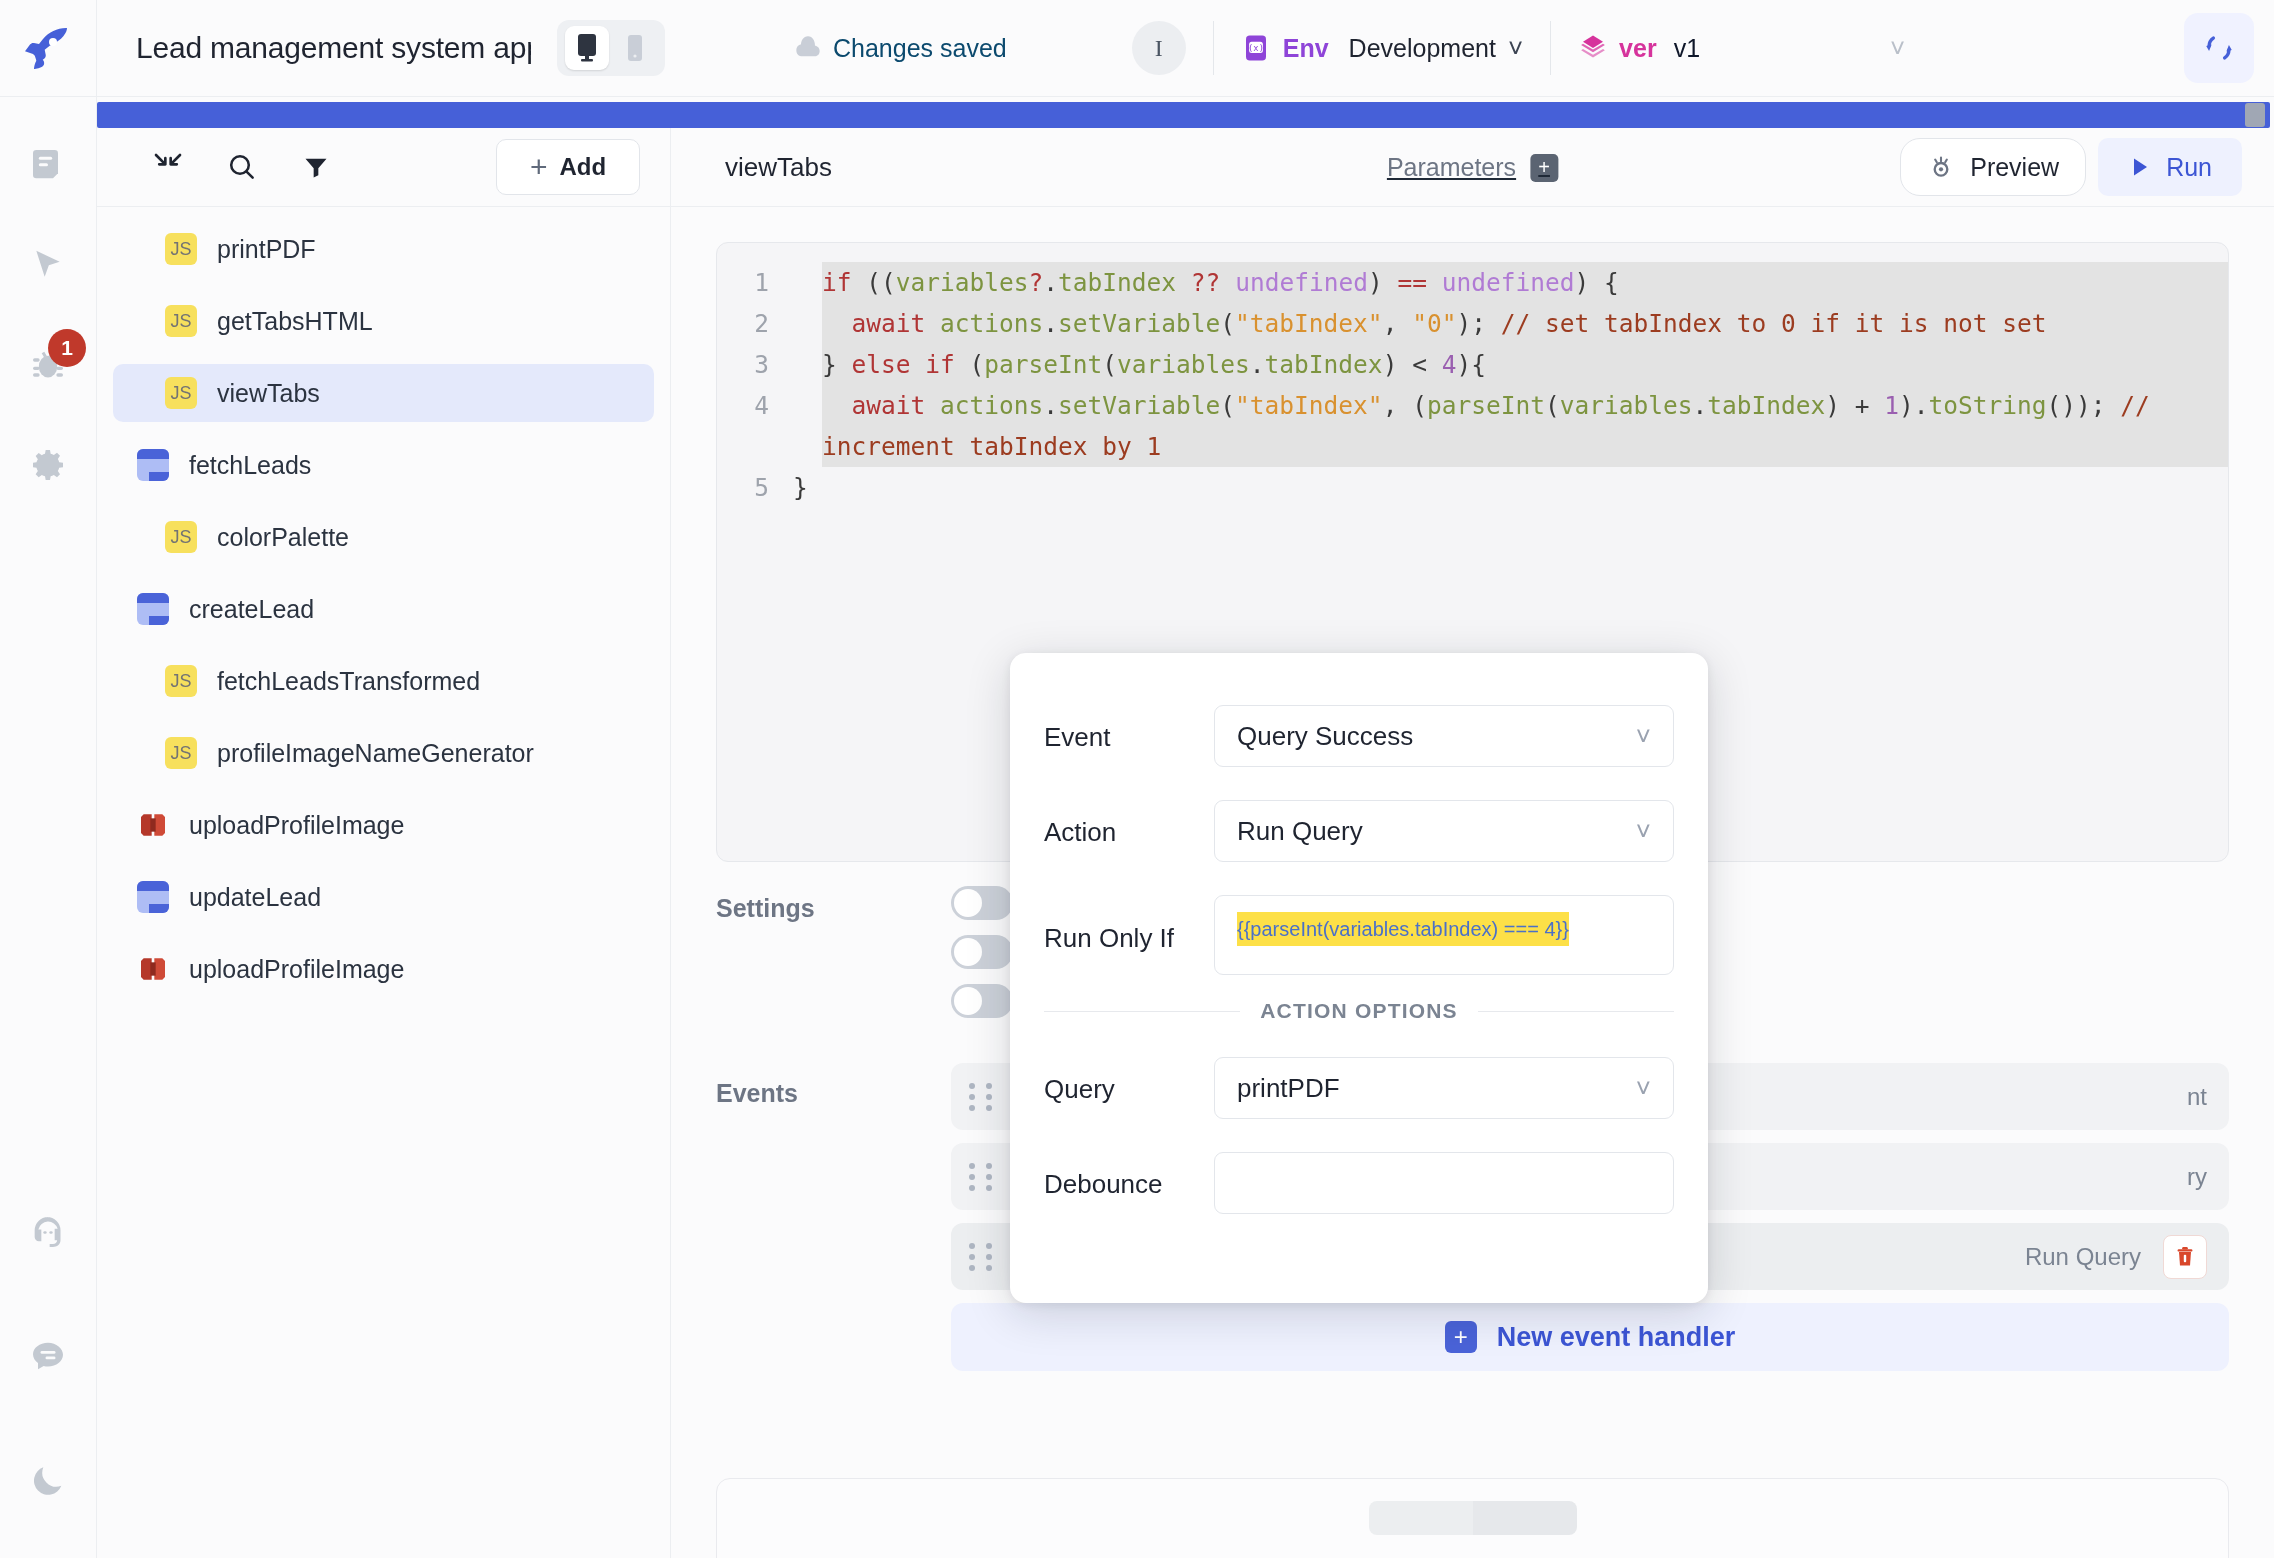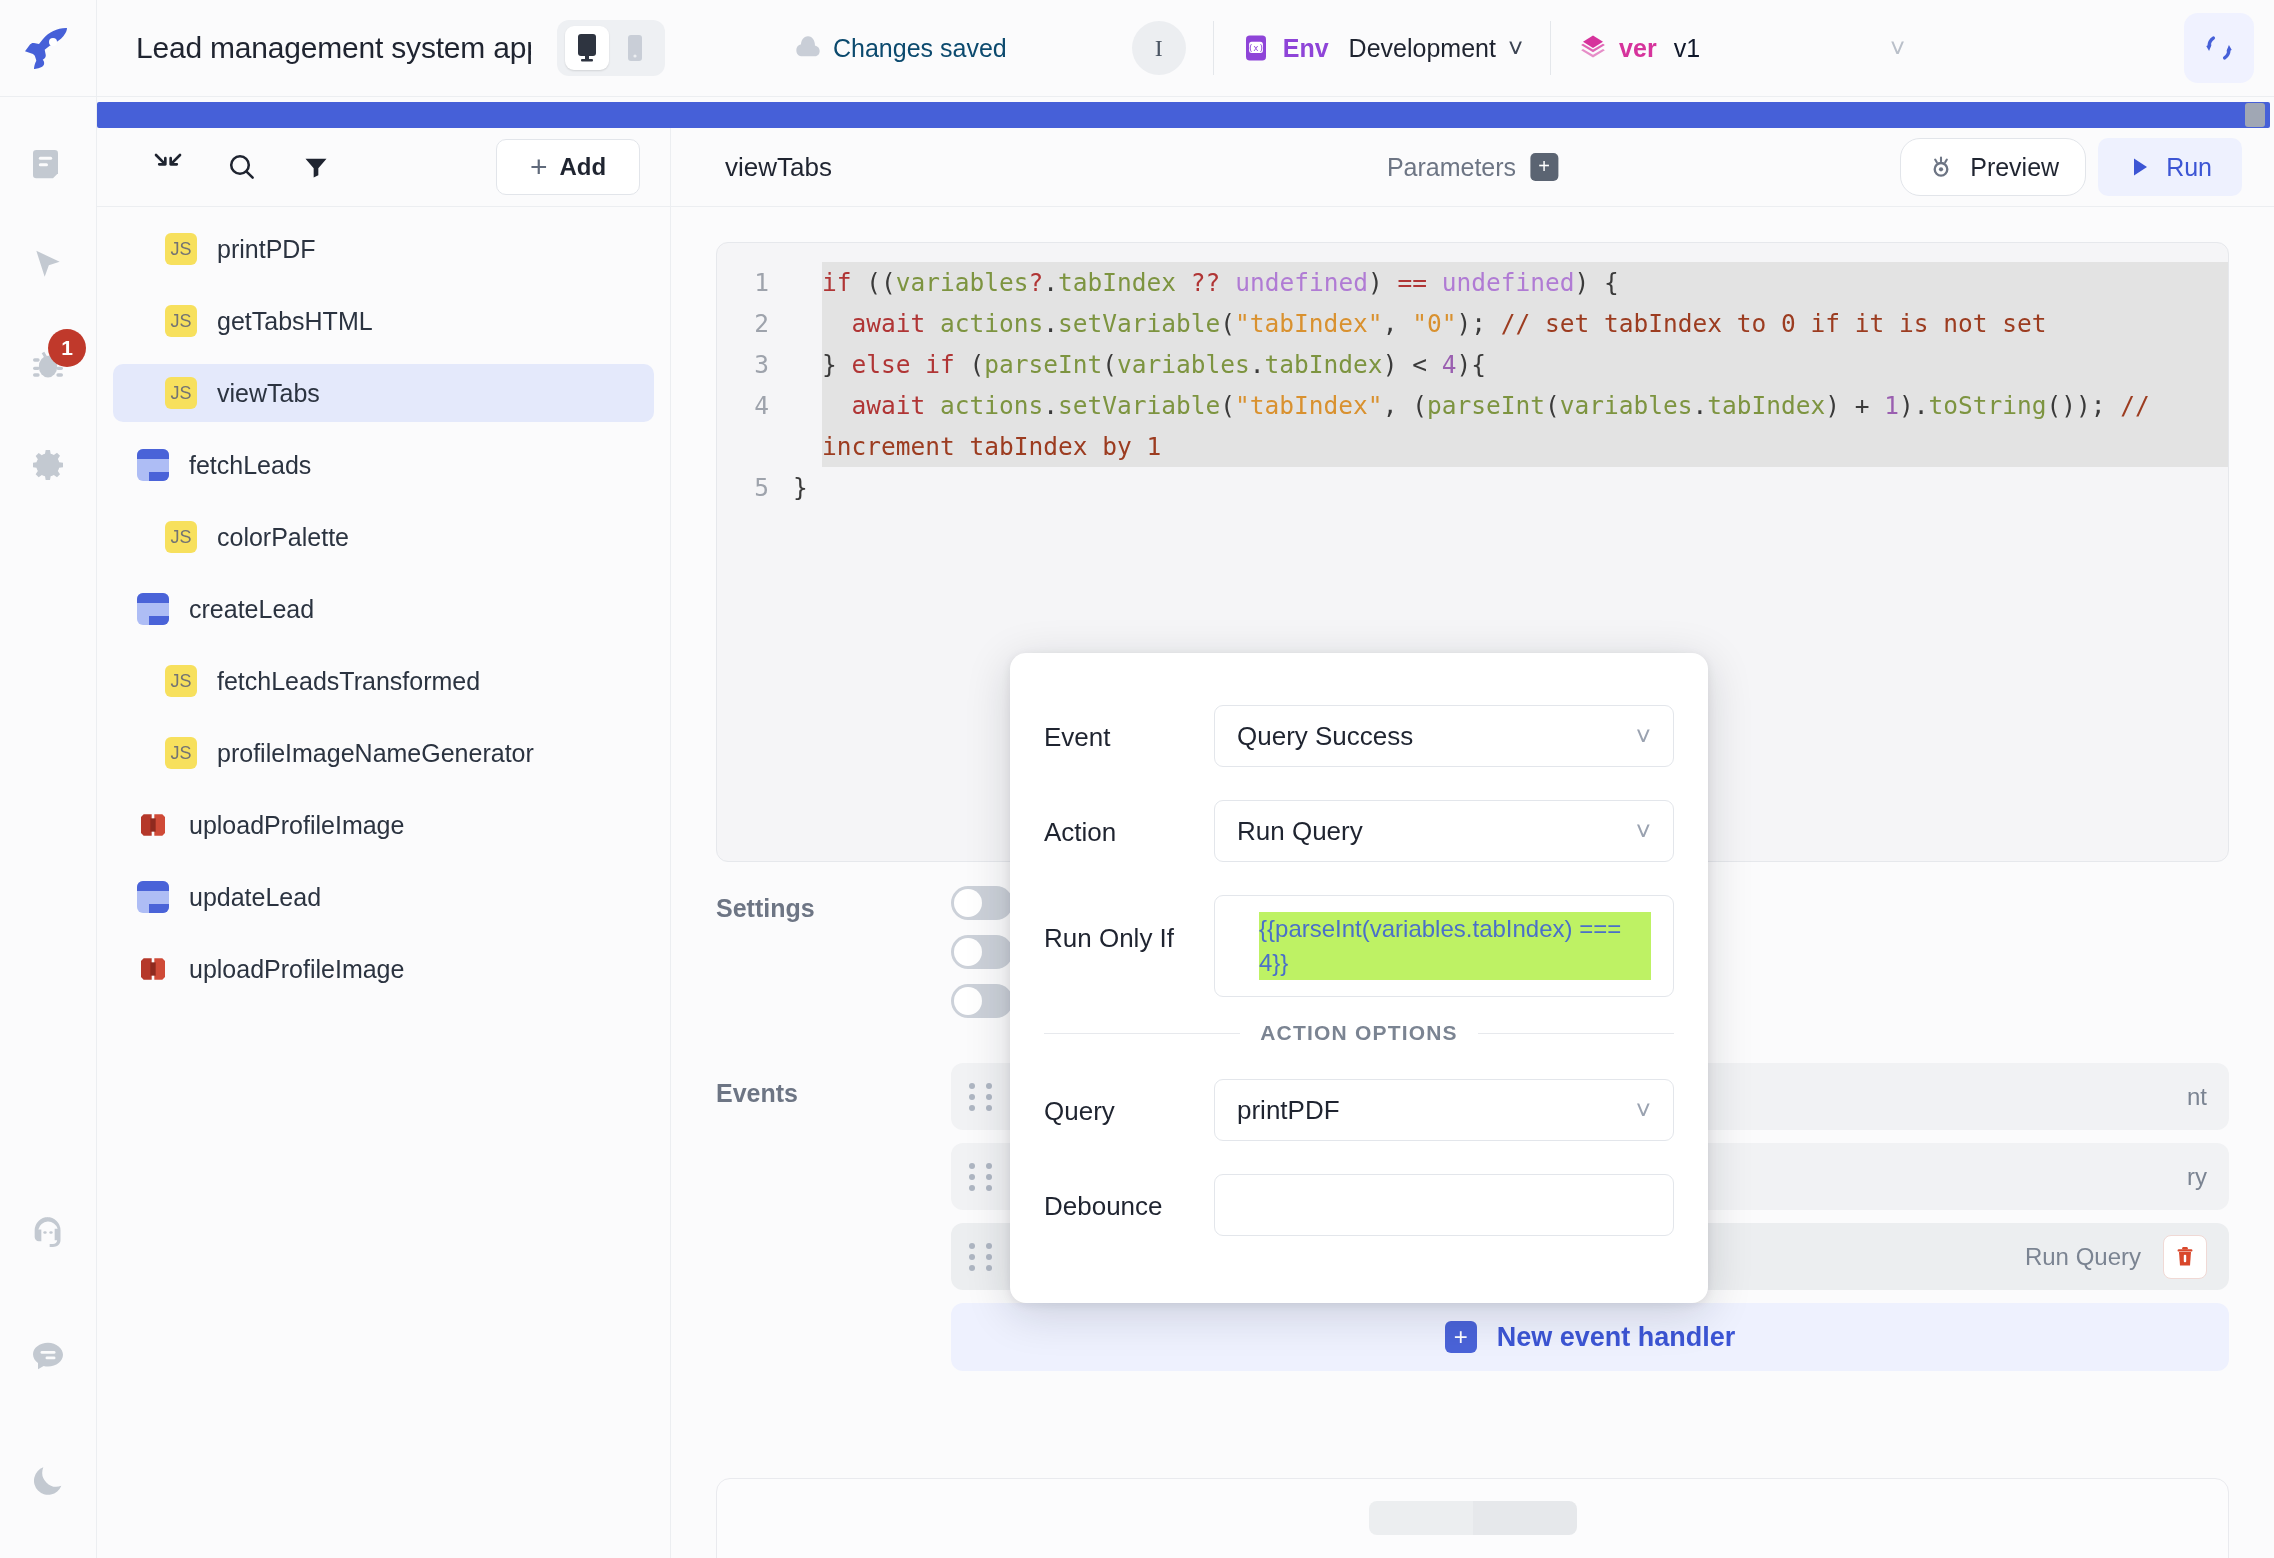--- a/index.html
+++ b/index.html
@@ -154,21 +154,21 @@
     background: #fbfbfc; overflow: hidden;
   }
   .main-toolbar {
     height: 79px; display: flex; align-items: center;
     padding: 0 32px 0 54px; border-bottom: 1px solid #eceef1;
     position: relative;
   }
   .query-name { font-size: 26px; color: #1f2430; }
   .params {
     position: absolute; left: 50%; transform: translateX(-50%);
-    display: flex; align-items: flex-start; gap: 14px;
+    display: flex; align-items: flex-end; gap: 14px; text-decoration: underline;
   }
   .params-label { font-size: 25px; color: #6d7584; }
   .params-plus {
     width: 28px; height: 28px; border-radius: 5px; background: #5b6472;
     color: #fff; font-size: 20px; line-height: 26px; text-align: center;
     cursor: pointer;
   }
   .tb-right { margin-left: auto; display: flex; align-items: center; gap: 0; }
   .preview-btn {
     display: flex; align-items: center; gap: 15px;
@@ -283,22 +283,22 @@
     cursor: pointer; position: relative;
   }
   .mfield .mchev {
     margin-left: auto; color: #9aa2b0; font-size: 26px; line-height: 1;
   }
   .mfield-tall {
     align-items: flex-start; padding: 16px 22px; min-height: 80px;
     flex-direction: column; cursor: text;
   }
   .expr {
-    font-size: 24px; color: #4a70c9; background: #bef264;
-    line-height: 34px; display: inline; box-decoration-break: clone; margin-left: 22px;
+    font-size: 20px; color: #4a70c9; background: #fde047;
+    line-height: 34px; display: inline; box-decoration-break: clone;
     -webkit-box-decoration-break: clone;
   }
   .mdivider {
     display: flex; align-items: center; gap: 20px;
     margin: 10px 0 34px 0; color: #7b8492;
   }
   .mdivider:before, .mdivider:after {
     content: ""; height: 1px; background: #e7e9ed; flex: 1;
   }
   .mdivider span { font-size: 21px; font-weight: 700; letter-spacing: 1.2px; }

